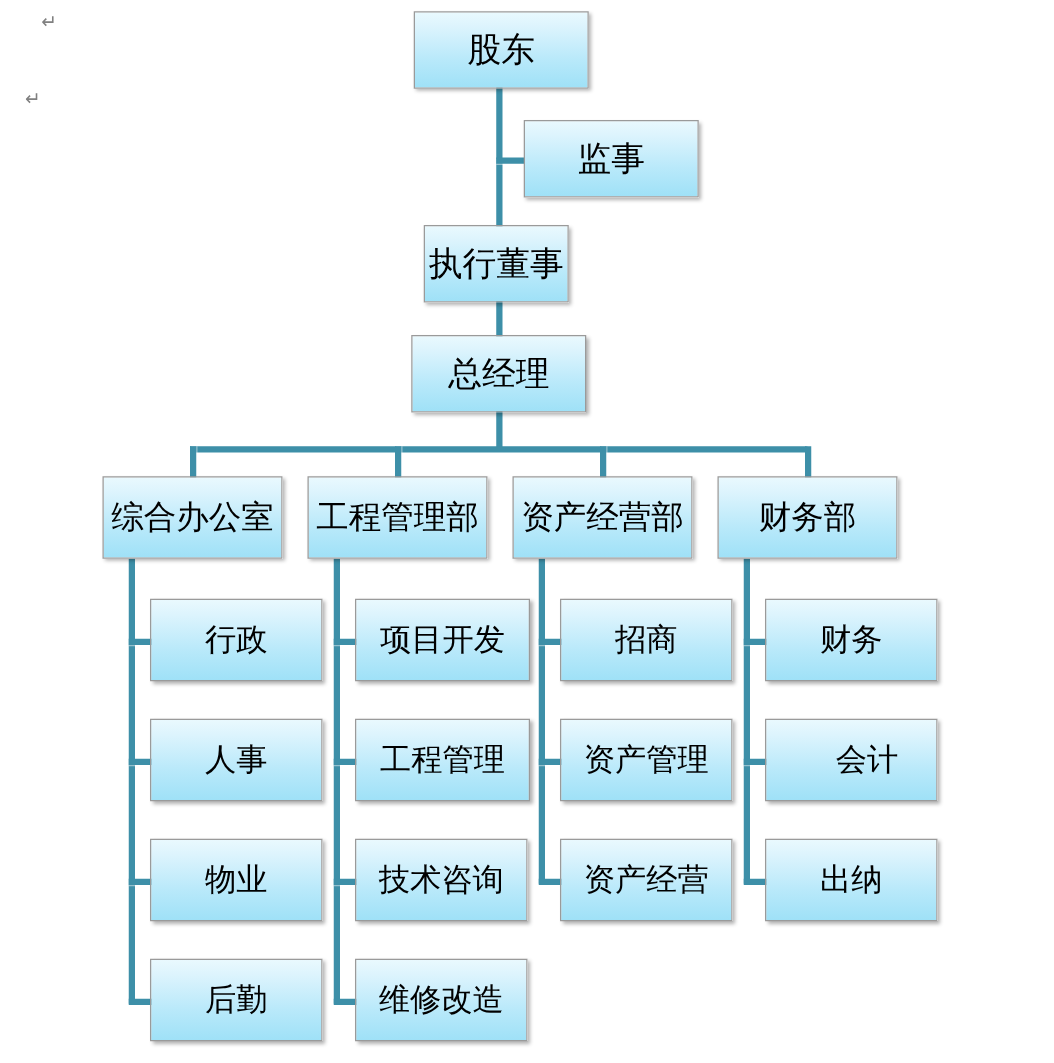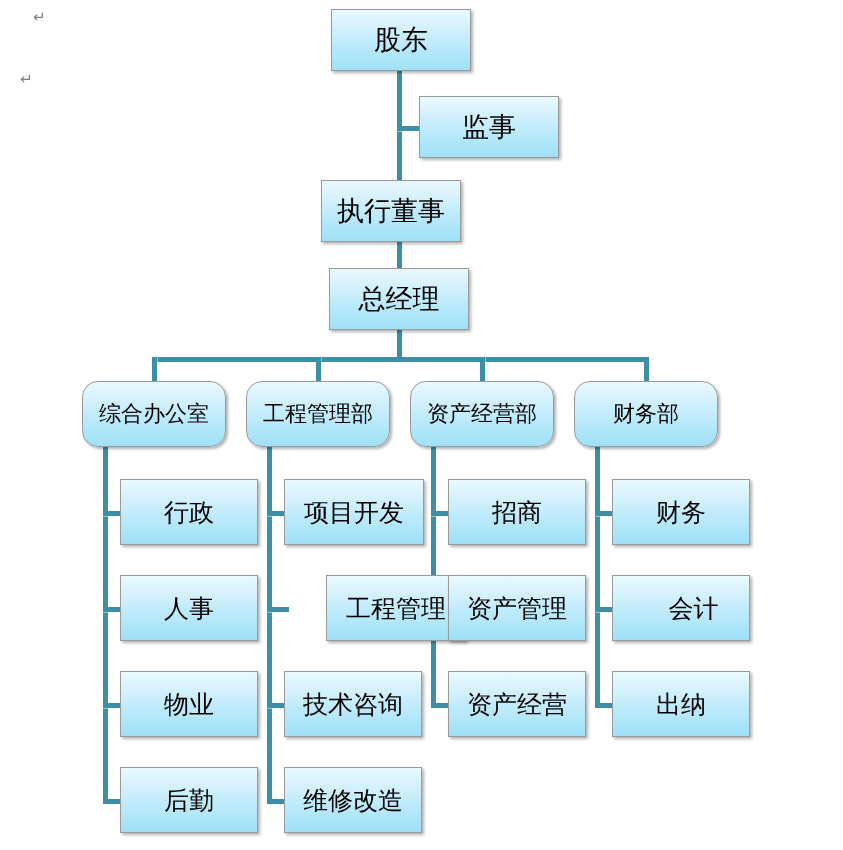--- a/index.html
+++ b/index.html
@@ -57,21 +57,21 @@
     text-align: center;
     white-space: nowrap;
     z-index: 5;
   }
   .node .label {
     display: block;
     line-height: 1;
   }
   .node.lvl1 { font-size: 27px; }
   .node.lvl2 { font-size: 27px; }
-  .node.dept { font-size: 22px; border-radius: 16px; }
+  .node.dept { font-size: 26px; }
   .node.sub  { font-size: 25px; }
 </style>
 </head>
 <body>
 
 <div id="canvas">
 
   <span class="para-mark" style="left:33px; top:10px;">↵</span>
   <span class="para-mark" style="left:20px; top:72px;">↵</span>
 
@@ -113,21 +113,21 @@
   <div class="line h" style="left:595px; top:703px; width:22px;"></div>
 
   <div class="node lvl1" style="left:331px; top:9px; width:140px; height:62px;justify-content:center;">
     <span class="label">股东</span>
   </div>
 
   <div class="node lvl1" style="left:419px; top:96px; width:140px; height:62px;">
     <span class="label">监事</span>
   </div>
 
-  <div class="node lvl2" style="left:321px; top:180px; width:140px; height:62px;">
+  <div class="node lvl2" style="left:339px; top:180px; width:116px; height:62px;">
     <span class="label">执行董事</span>
   </div>
 
   <div class="node lvl2" style="left:329px; top:268px; width:140px; height:62px;">
     <span class="label">总经理</span>
   </div>
 
   <div class="node dept" style="left:82px; top:381px; width:144px; height:66px;">
     <span class="label">综合办公室</span>
   </div>
@@ -150,21 +150,21 @@
   <div class="node sub" style="left:120px; top:671px; width:138px; height:66px;">
     <span class="label">物业</span>
   </div>
   <div class="node sub" style="left:120px; top:767px; width:138px; height:66px;">
     <span class="label">后勤</span>
   </div>
 
   <div class="node sub" style="left:284px; top:479px; width:140px; height:66px;">
     <span class="label">项目开发</span>
   </div>
-  <div class="node sub" style="left:284px; top:575px; width:140px; height:66px;margin-left:42px;">
+  <div class="node sub" style="left:284px; top:575px; width:140px; height:66px;">
     <span class="label">工程管理</span>
   </div>
   <div class="node sub" style="left:284px; top:671px; width:138px; height:66px;">
     <span class="label">技术咨询</span>
   </div>
   <div class="node sub" style="left:284px; top:767px; width:138px; height:66px;">
     <span class="label">维修改造</span>
   </div>
 
   <div class="node sub" style="left:448px; top:479px; width:138px; height:66px;">

